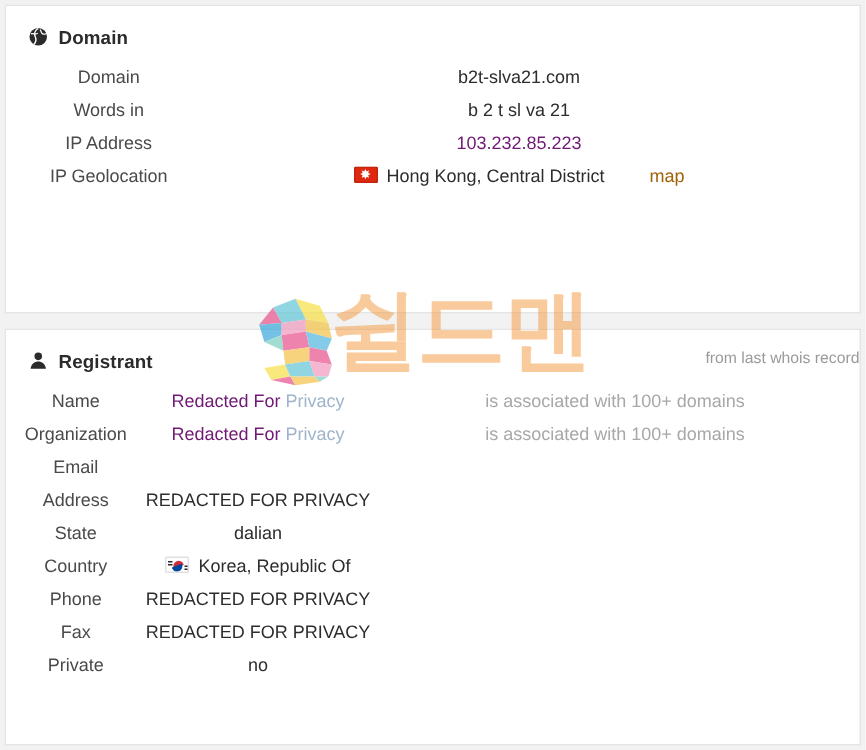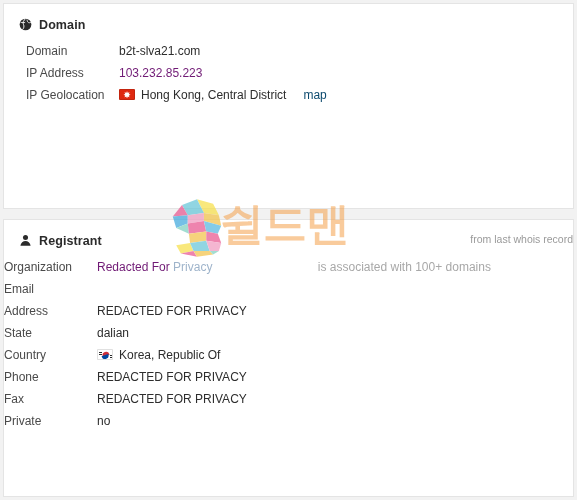--- a/index.html
+++ b/index.html
@@ -16,20 +16,21 @@
     overflow: hidden;
     position: relative;
   }
 
   .page {
     position: relative;
     width: 576px;
     height: 500px;
     box-sizing: border-box;
     padding: 3px 2px 0 3px;
+    text-align: center;
   }
 
   .panel {
     background: #ffffff;
     border: 1px solid #e4e4e4;
     box-sizing: border-box;
     position: relative;
     width: 571px;
   }
 
@@ -104,23 +105,23 @@
     color: #701a75;
     text-decoration: none;
     cursor: pointer;
   }
 
   .soft {
     color: #9fb4cb;
   }
 
   .map-link {
-    color: #0c4a6e;
+    color: #a16207;
     text-decoration: none;
-    padding-left: 17px;
+    padding-left: 30px;
     cursor: pointer;
   }
 
   .ext-icon {
     display: inline-block;
     width: 10px;
     height: 10px;
     margin-left: 4px;
     position: relative;
     top: 1px;
@@ -183,26 +184,26 @@
     top: 196px;
     width: 220px;
     height: 64px;
     pointer-events: none;
     z-index: 5;
   }
   .wm-korean {
     position: absolute;
     left: 52px;
     top: 0px;
-    font-size: 44px;
+    font-size: 59px;
     font-weight: bold;
     letter-spacing: -1px;
     color: rgba(243,152,58,0.50);
     line-height: 58px;
-    font-family: Liberation Serif, serif;
+    font-family: Liberation Mono, monospace;
     white-space: nowrap;
   }
   .wm-s {
     position: absolute;
     left: 0px;
     top: 2px;
     width: 58px;
     height: 60px;
     opacity: 0.72;
   }
@@ -225,20 +226,24 @@
       <span class="hdr-title">Domain</span>
     </div>
 
     <table class="fields">
       <tbody>
         <tr class="row-domain">
           <td class="lbl">Domain</td>
           <td class="val">b2t-slva21.com</td>
         </tr>
         <tr class="row-domain">
+          <td class="lbl">Words in</td>
+          <td class="val">b 2 t sl va 21</td>
+        </tr>
+        <tr class="row-domain">
           <td class="lbl">IP Address</td>
           <td class="val">
             <a class="lnk">103.232.85.223</a>
           </td>
         </tr>
         <tr class="row-domain">
           <td class="lbl">IP Geolocation</td>
           <td class="val">
             <span class="flag flag-hk"><span class="star">✸</span></span><span>Hong Kong, Central District</span><a class="map-link">map</a>
           </td>
@@ -254,20 +259,28 @@
           <circle cx="8" cy="4.4" r="3.1" fill="#2b2b2b"></circle>
           <path d="M1.7 14.6 C2.3 10.4 5 8.6 8 8.6 C11 8.6 13.7 10.4 14.3 14.6 Z" fill="#2b2b2b"></path>
         </svg>
       </span>
       <span class="hdr-title">Registrant</span>
       <span class="whois-note">from last whois record</span>
     </div>
 
     <table class="fields">
       <tbody>
+        <tr>
+          <td class="lbl">Name</td>
+          <td class="val" style="width:150px">
+            <a class="lnk">Redacted For</a>
+            <span class="soft">Privacy</span>
+          </td>
+          <td class="extra">is associated with 100+ domains</td>
+        </tr>
         <tr>
           <td class="lbl">Organization</td>
           <td class="val">
             <a class="lnk">Redacted For</a>
             <span class="soft">Privacy</span>
           </td>
           <td class="extra">is associated with 100+ domains</td>
         </tr>
         <tr>
           <td class="lbl">Email</td>

